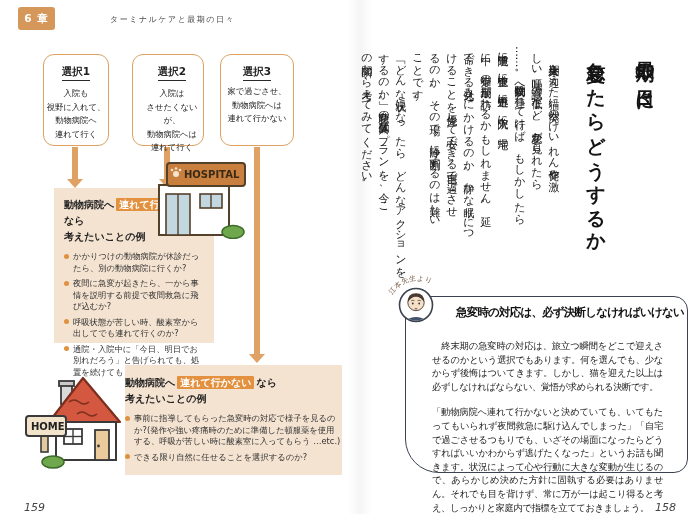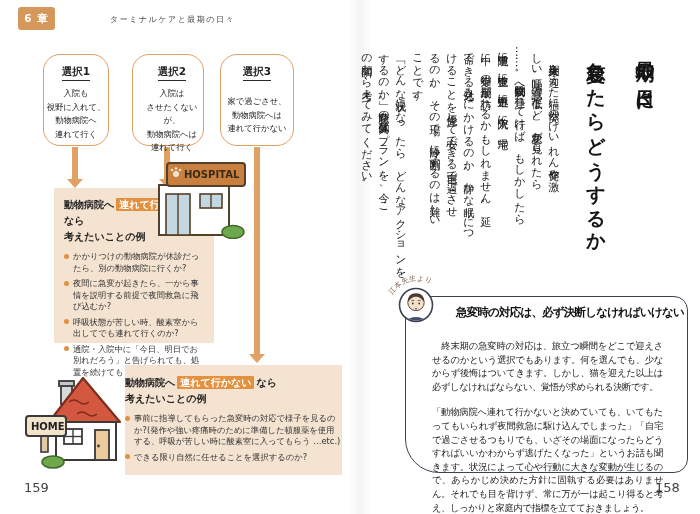--- a/index.html
+++ b/index.html
@@ -13,28 +13,28 @@
 
   
   .chapter-badge{position:absolute;left:18px;top:7px;width:37px;height:23px;
     background:#d6985a;border-radius:3px;color:#fff;font-size:10.5px;font-weight:bold;
     display:flex;align-items:center;justify-content:center;letter-spacing:1px;}
   .chapter-title{position:absolute;left:64px;top:14px;font-size:8px;color:#4a4a4a;
     letter-spacing:1.5px;font-weight:normal;margin-left:46px;}
 
   
   .choice{position:absolute;top:54px;height:92px;background:#fff;
-    border:1.5px solid #dfa264;border-radius:17px;text-align:center;box-sizing:border-box;z-index:2;}
+    border:1.5px solid #dfa264;border-radius:11px;text-align:center;box-sizing:border-box;z-index:2;}
   #choice1{left:43px;width:66px;}
   #choice2{left:132px;width:72px;padding-left:8px;}
   #choice3{left:220px;width:74px;}
   .choice .lbl{display:inline-block;margin-top:10px;font-size:10.5px;font-weight:bold;
     border-bottom:1.5px solid #2a2a2a;padding-bottom:1px;}
   .choice .txt{margin-top:6px;font-size:8.3px;line-height:13.5px;color:#222;}
-  #choice3 .txt{margin-top:14px;}
+  #choice3 .txt{margin-top:4px;}
 
   
   .flow-arrow{position:absolute;width:16px;z-index:1;}
   .flow-arrow .shaft{position:absolute;left:5px;top:0;width:6px;bottom:8px;background:#dfa264;}
   .flow-arrow .head{position:absolute;left:0;bottom:0;width:0;height:0;
     border-left:8px solid transparent;border-right:8px solid transparent;border-top:9px solid #dfa264;}
   #arrow1{left:67px;top:147px;height:41px;}
   #arrow2{left:159px;top:147px;height:41px;}
   #arrow3{left:249px;top:147px;height:216px;}
 
@@ -46,21 +46,21 @@
   .hl{background:#e3913f;color:#fff;padding:1px 3px;margin:0 2px;border-radius:1px;}
   .bullets{margin-top:6px;}
   .bullet{display:flex;gap:4px;margin-top:4px;font-size:8.3px;line-height:11.5px;color:#333;}
   .bullet .dot{flex:0 0 auto;width:5px;height:5px;border-radius:50%;background:#e0913f;margin-top:2.5px;}
   #takeBox .ex-title{width:118px;}
 
   
   #hospital{position:absolute;left:153px;top:161px;z-index:3;}
   #house{position:absolute;left:25px;top:372px;z-index:3;}
 
-  .page-num{position:absolute;top:480px;font-size:13px;color:#444;}
+  .page-num{position:absolute;top:501px;font-size:11px;color:#444;font-style:italic;}
   #pn-left{left:24px;}
   #pn-right{left:655px;}
 
   
   #vtext{position:absolute;top:46px;right:40px;height:248px;writing-mode:vertical-rl;}
   .v-heading{font-size:19px;font-weight:bold;line-height:29px;letter-spacing:2.5px;
     color:#141414;margin-left:20px;white-space:nowrap;}
   .v-col{font-size:11px;line-height:17px;letter-spacing:-0.5px;color:#1a1a1a;white-space:nowrap;}
   .v-col.indent{text-indent:11px;}
 

